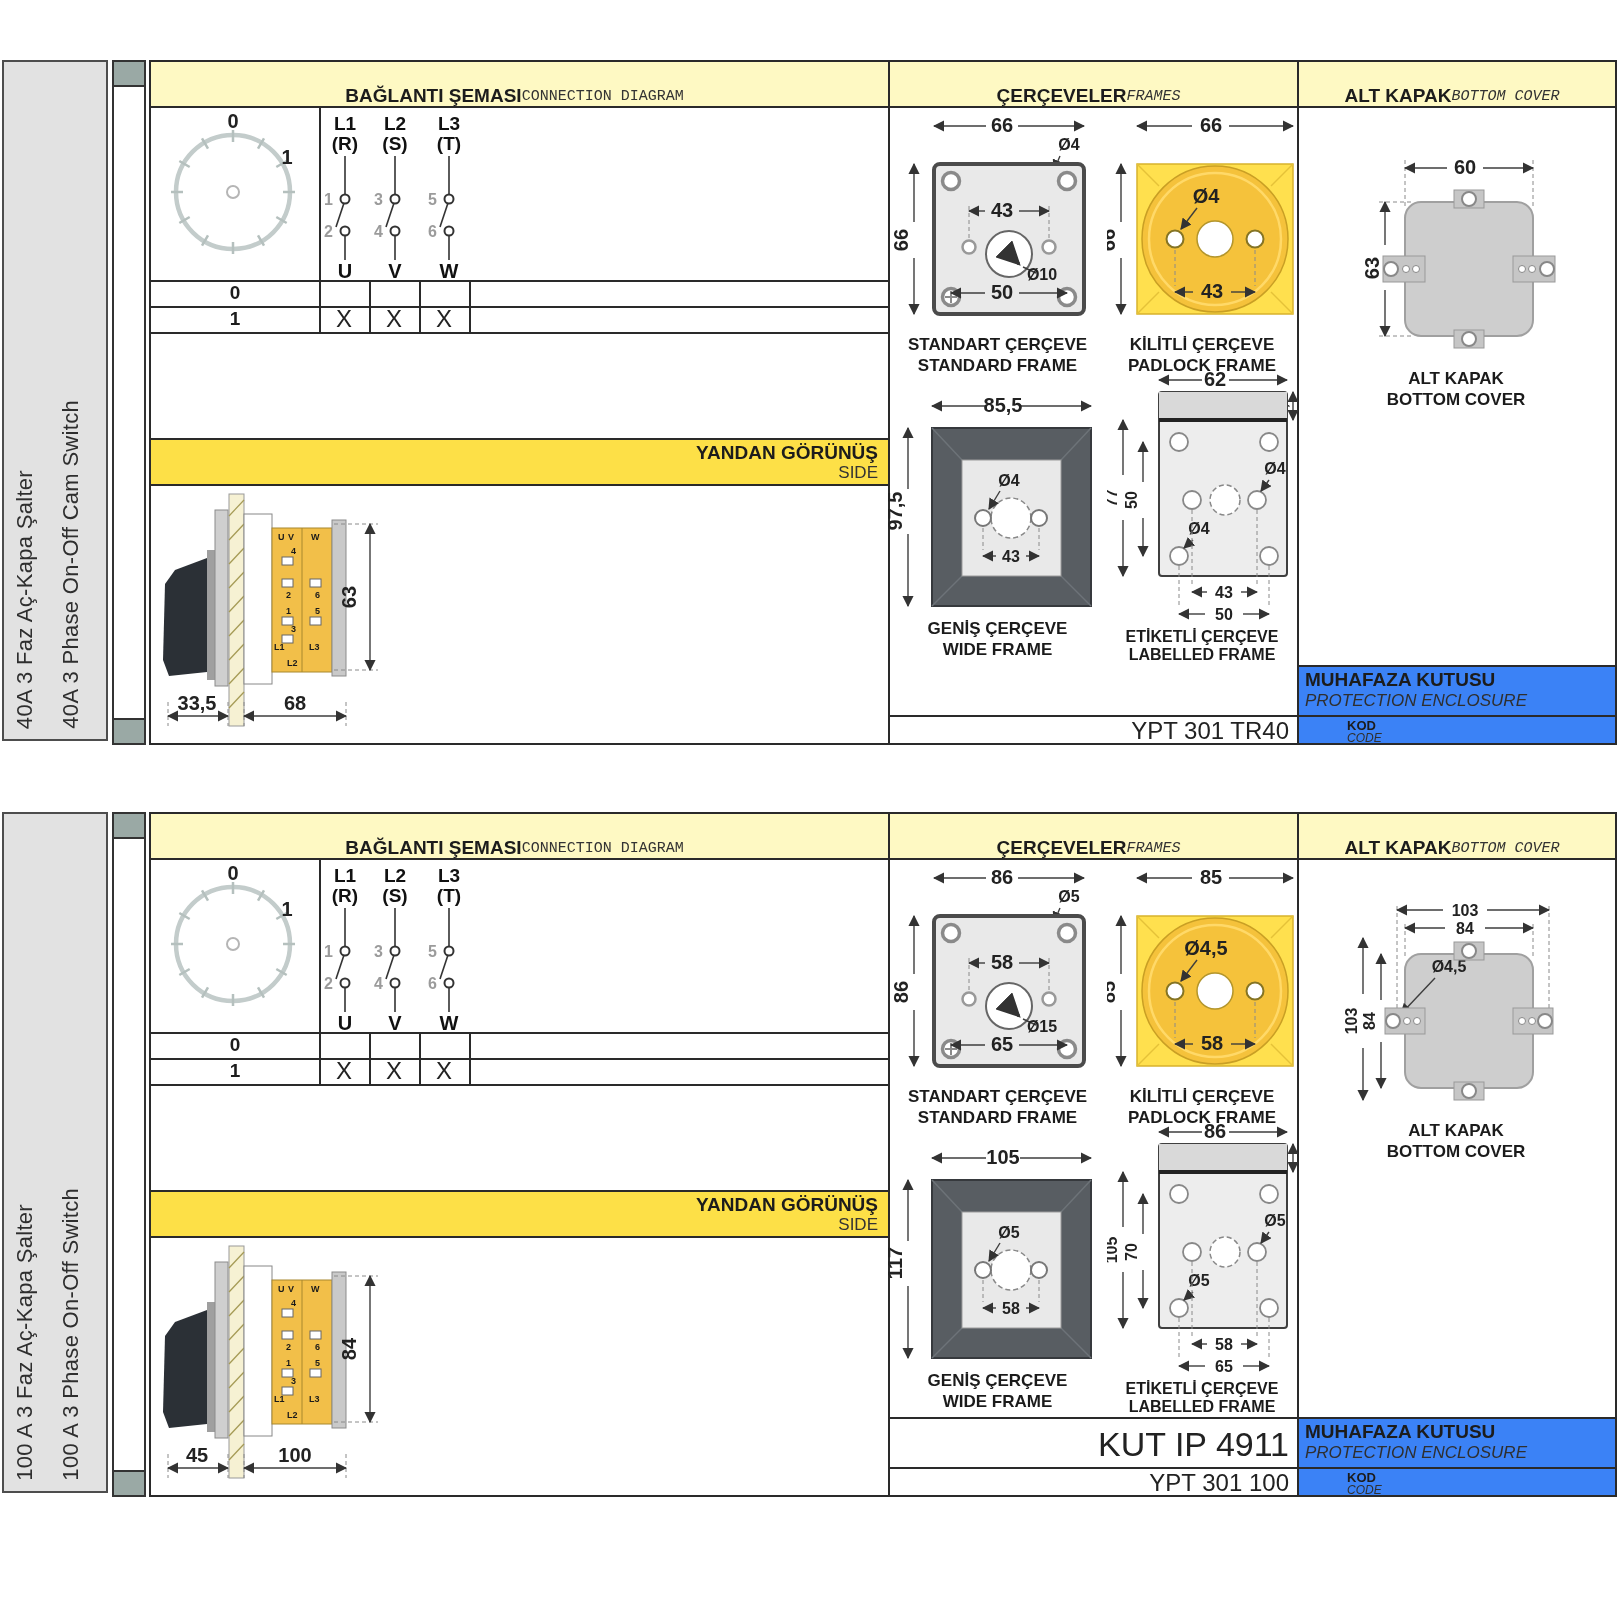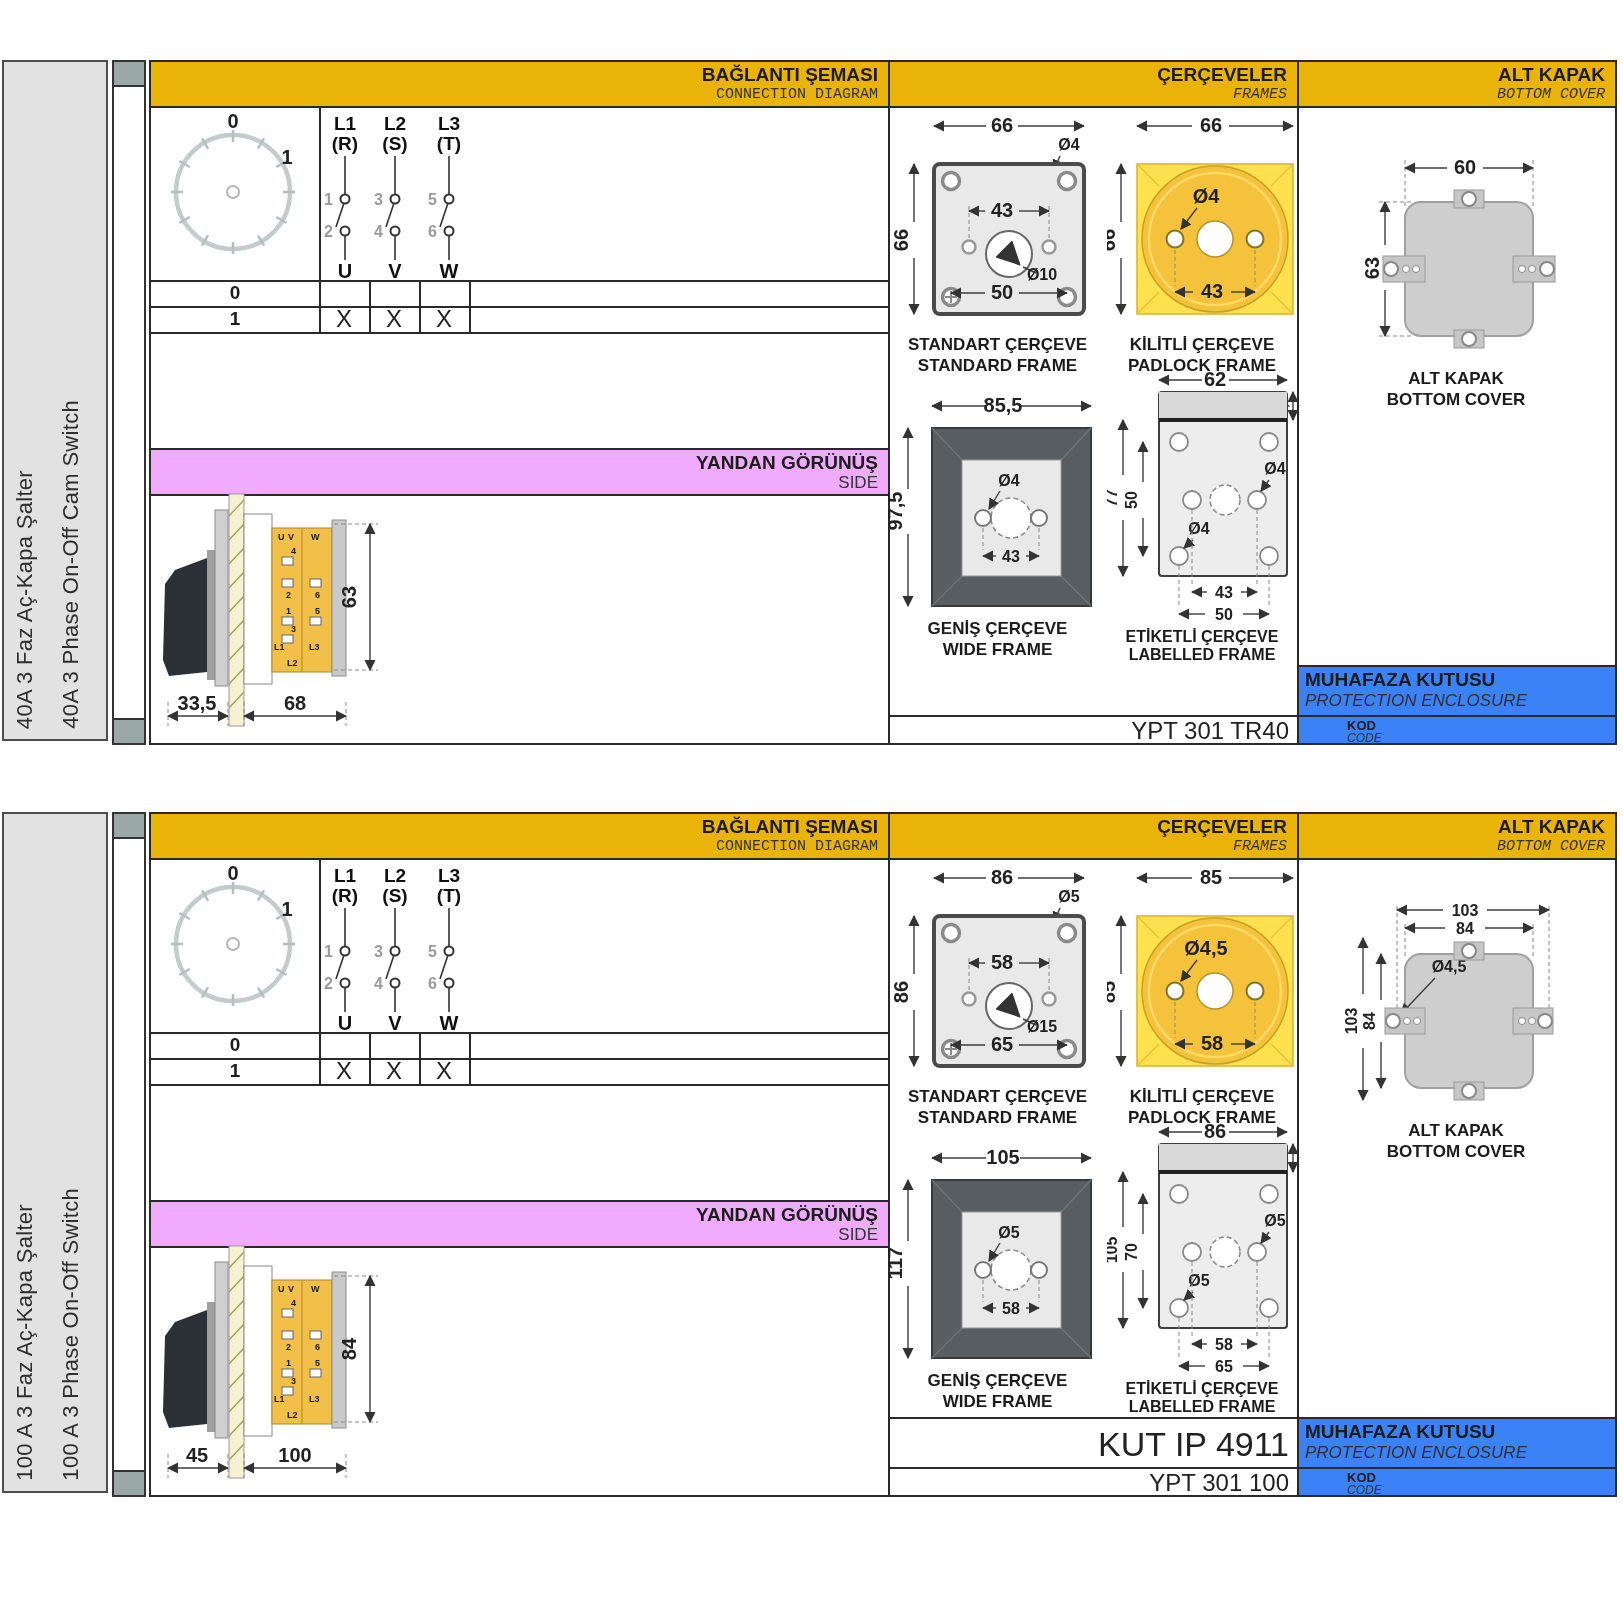--- a/index.html
+++ b/index.html
@@ -25,39 +25,39 @@
   .gap-strip{position:absolute;left:112px;top:0;width:34px;height:685px;
     border-left:2px solid #333;border-right:2px solid #333;box-sizing:border-box;background:#fff;}
   .gap-cap{position:absolute;left:-2px;width:34px;height:27px;background:#9aa9a5;
     border:2px solid #333;box-sizing:border-box;}
   .gap-cap.top{top:0;}
   .gap-cap.bot{bottom:0;}
 
   
   .main{position:absolute;left:149px;top:0;width:1468px;height:685px;
     border:2px solid #2a2a2a;box-sizing:border-box;background:#fff;}
-  .hdr{position:absolute;top:0;height:46px;background:#eab308;
+  .hdr{position:absolute;top:0;height:46px;background:#fef9c3;
     border-bottom:2px solid #2a2a2a;box-sizing:border-box;
-    display:flex;flex-direction:column;justify-content:center;align-items:flex-end;
+    display:flex;flex-direction:row;justify-content:center;align-items:flex-end;
     padding-right:10px;}
   .hdr .t{font-weight:bold;font-size:19px;line-height:21px;}
   .hdr .e{font-size:15px;line-height:19px;color:#333;font-family:Liberation Mono, monospace;}
   .hdr .e.i{font-style:italic;}
   .hdr.conn{left:0;width:737px;}
   .hdr.frames{left:737px;width:409px;border-left:2px solid #2a2a2a;}
   .hdr.cover{left:1146px;width:318px;border-left:2px solid #2a2a2a;}
 
   .vl{position:absolute;border-left:2px solid #2a2a2a;width:0;}
   .hl{position:absolute;border-top:2px solid #2a2a2a;height:0;}
 
   .pos-label{position:absolute;left:0;width:168px;text-align:center;
     font-weight:bold;font-size:19px;}
   .mark{position:absolute;width:50px;text-align:center;font-size:24px;color:#222;}
 
-  .sideband{position:absolute;left:0;top:386px;width:737px;height:48px;background:#f0abfc;
+  .sideband{position:absolute;left:0;top:376px;width:737px;height:48px;background:#fde047;
     border-top:2px solid #2a2a2a;border-bottom:2px solid #2a2a2a;box-sizing:border-box;
     display:flex;flex-direction:column;justify-content:center;align-items:flex-end;padding-right:10px;}
   .sideband .t{font-weight:bold;font-size:19px;line-height:21px;}
   .sideband .e{font-size:17px;line-height:19px;color:#333;}
 
   .fig{position:absolute;}
   .cap{position:absolute;text-align:center;font-weight:bold;font-size:17px;line-height:21px;color:#1b1b1b;}
   .cap.small{font-size:16px;line-height:18px;}
 
   .code-big{position:absolute;left:737px;width:409px;text-align:right;

